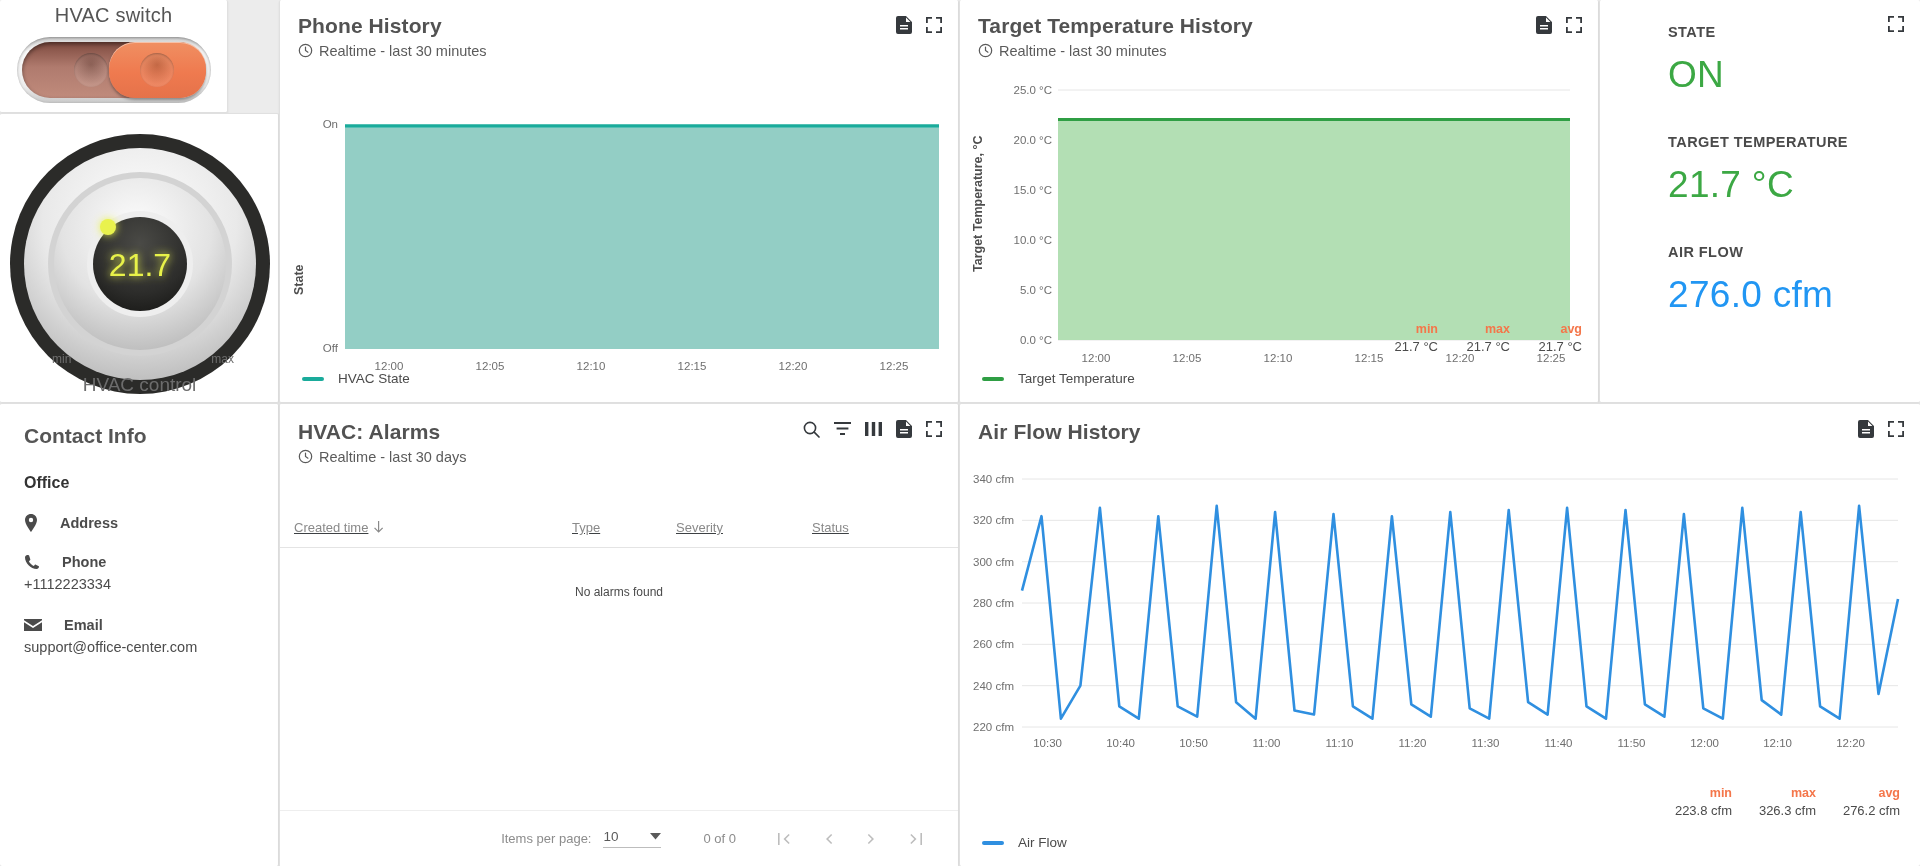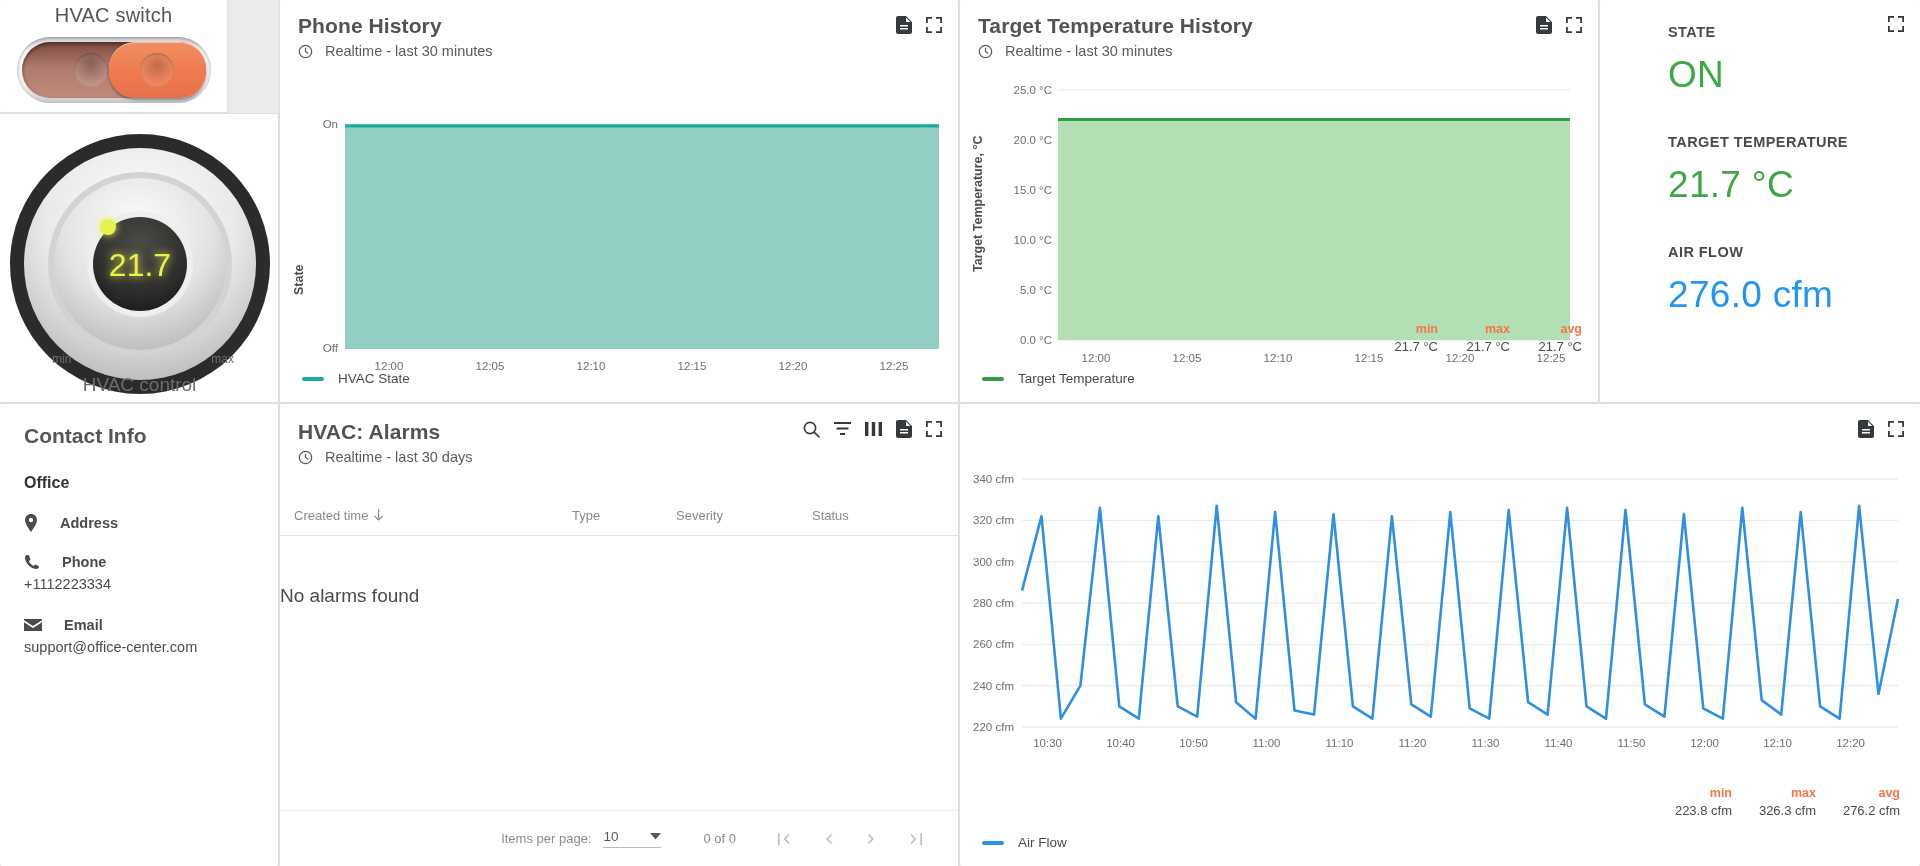--- a/index.html
+++ b/index.html
@@ -8,21 +8,21 @@
     font-family: "Liberation Sans", sans-serif;
     background: #ececec; color: #3c4043; overflow: hidden;
   }
   .dash { position: relative; width: 1920px; height: 866px; }
   .card {
     position: absolute; background: #fff;
     border: 1px solid #e0e0e0; border-radius: 2px;
     box-shadow: 0 1px 2px rgba(0,0,0,.08);
   }
   .card-title { font-size: 21px; font-weight: 700; color: #525252; letter-spacing: .1px; }
-  .card-sub { display: flex; align-items: center; gap: 12px; font-size: 14.5px; color: #5b5b5b; margin-top: 5px; }
+  .card-sub { display: flex; align-items: flex-start; gap: 6px; font-size: 14.5px; color: #5b5b5b; margin-top: 5px; }
   .hdr-icons { position: absolute; top: 16px; right: 16px; display: flex; gap: 14px; align-items: center; }
   .ico { display: inline-flex; align-items: center; justify-content: center; cursor: pointer; color: #35393d; }
   .ico svg { display: block; }
 
   
   #switch-card { left: 0; top: 0; width: 228px; height: 113px; border-left: none; border-top: none; }
   .sw-title { text-align: center; font-size: 20px; color: #555; padding-top: 4px; letter-spacing: .2px; }
   .toggle-wrap { display: flex; justify-content: center; margin-top: 10px; }
   .toggle {
     position: relative; width: 194px; height: 66px; border-radius: 33px;
@@ -77,21 +77,21 @@
   #stats-card { left: 1599px; top: 0; width: 321px; height: 403px; border-top: none; border-right: none; }
   .stats-pad { padding: 24px 0 0 68px; }
   .stat-lbl { font-size: 14.5px; font-weight: 700; letter-spacing: .45px; color: #4a4a4a; }
   .stat-val { font-size: 37px; font-weight: 400; margin-top: 14px; letter-spacing: .3px; }
   .stat-block { margin-bottom: 38px; }
 
   
   #alarm-card { left: 279px; top: 403px; width: 680px; height: 463px; border-bottom: none; }
   .tbl-head { display: flex; padding: 0 14px; border-bottom: 1px solid #e4e4e4; height: 40px; align-items: center; }
   .th { font-size: 13px; color: #8a8a8a; font-weight: 400; display: flex; align-items: center; gap: 5px; }
-  .empty-msg { font-size: 19px; color: #4a4a4a; padding-top: 120px; }
+  .empty-msg { text-align: center; font-size: 12px; color: #4a4a4a; padding-top: 120px; }
   .paginator {
     position: absolute; left: 0; right: 0; bottom: 0; height: 56px;
     display: flex; align-items: center; justify-content: flex-end;
     gap: 0; padding-right: 22px; border-top: 1px solid #eee; background: #fff;
   }
   .pg-lbl { font-size: 13px; color: #8c8c8c; text-align: right; }
   .pg-select {
     margin-left: 12px; width: 58px; display: flex; align-items: center;
     justify-content: space-between; border-bottom: 1px solid #bdbdbd;
     font-size: 13.5px; color: #5a5a5a; padding-bottom: 3px; cursor: pointer;
@@ -459,21 +459,21 @@
             <path fill="#35393d" d="M10 0H2a2 2 0 0 0-2 2v14a2 2 0 0 0 2 2h12a2 2 0 0 0 2-2V6zm0 1.6L14.4 6H10zM4 9h8v1.6H4zm0 3h8v1.6H4z"></path>
           </svg>
       </span>
       <span class="ico">
         <svg width="16" height="16" viewBox="0 0 16 16">
             <path fill="#35393d" d="M0 0h6v1.8H1.8V6H0zM10 0h6v6h-1.8V1.8H10zM0 10h1.8v4.2H6V16H0zM14.2 10H16v6h-6v-1.8h4.2z"></path>
           </svg>
       </span>
     </div>
 
-    <div class="tbl-head" style="position:absolute;top:92px;left:0;right:0;">
+    <div class="tbl-head" style="position:absolute;top:104px;left:0;right:0;text-decoration:underline;">
       <div class="th" style="width:278px">
         <span>Created time</span>
         <span class="ico">
           <svg width="11" height="13" viewBox="0 0 11 13">
               <path fill="#8a8a8a" d="M5 0h1.2v9.4l3-3 .9.9-4.5 4.4L1.1 7.3l.9-.9 3 3z"></path>
             </svg>
         </span>
       </div>
       <div class="th" style="width:104px">
         <span>Type</span>
@@ -518,20 +518,23 @@
         <span class="pg-btn">
           <svg width="16" height="16" viewBox="0 0 16 16">
               <path fill="#bdbdbd" d="M14 2h-1.6v12H14zM3.4 2.9 2.3 4l4 4-4 4 1.1 1.1L8.5 8z"></path>
             </svg>
         </span>
       </div>
     </div>
   </div>
 
   <div class="card" id="air-card">
+    <div class="chart-pad" style="padding-top:16px">
+      <div class="card-title">Air Flow History</div>
+    </div>
     <div class="hdr-icons">
       <span class="ico">
         <svg width="16" height="18" viewBox="0 0 16 18">
             <path fill="#35393d" d="M10 0H2a2 2 0 0 0-2 2v14a2 2 0 0 0 2 2h12a2 2 0 0 0 2-2V6zm0 1.6L14.4 6H10zM4 9h8v1.6H4zm0 3h8v1.6H4z"></path>
           </svg>
       </span>
       <span class="ico">
         <svg width="16" height="16" viewBox="0 0 16 16">
             <path fill="#35393d" d="M0 0h6v1.8H1.8V6H0zM10 0h6v6h-1.8V1.8H10zM0 10h1.8v4.2H6V16H0zM14.2 10H16v6h-6v-1.8h4.2z"></path>
           </svg>

